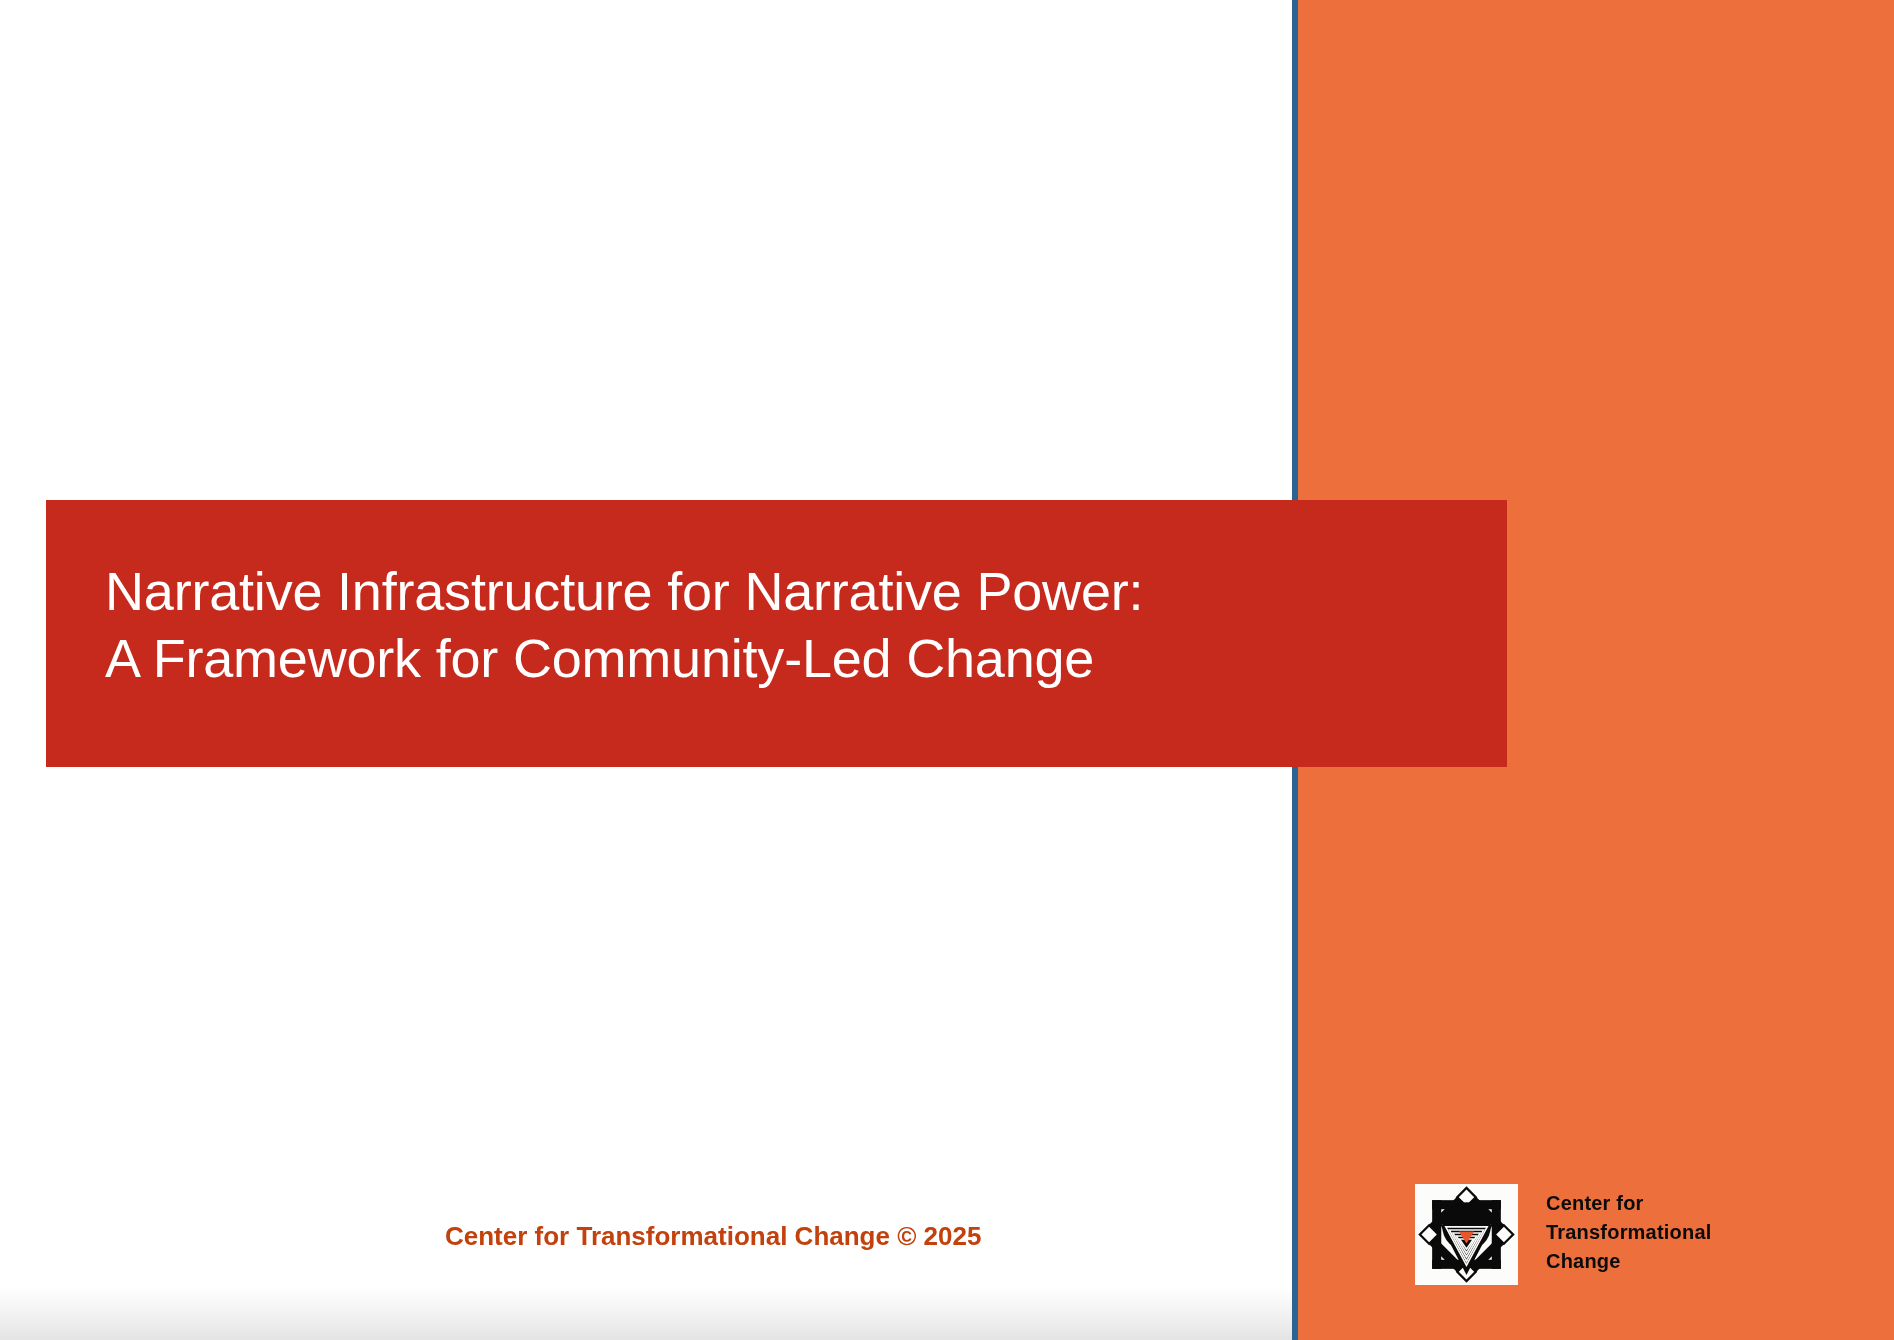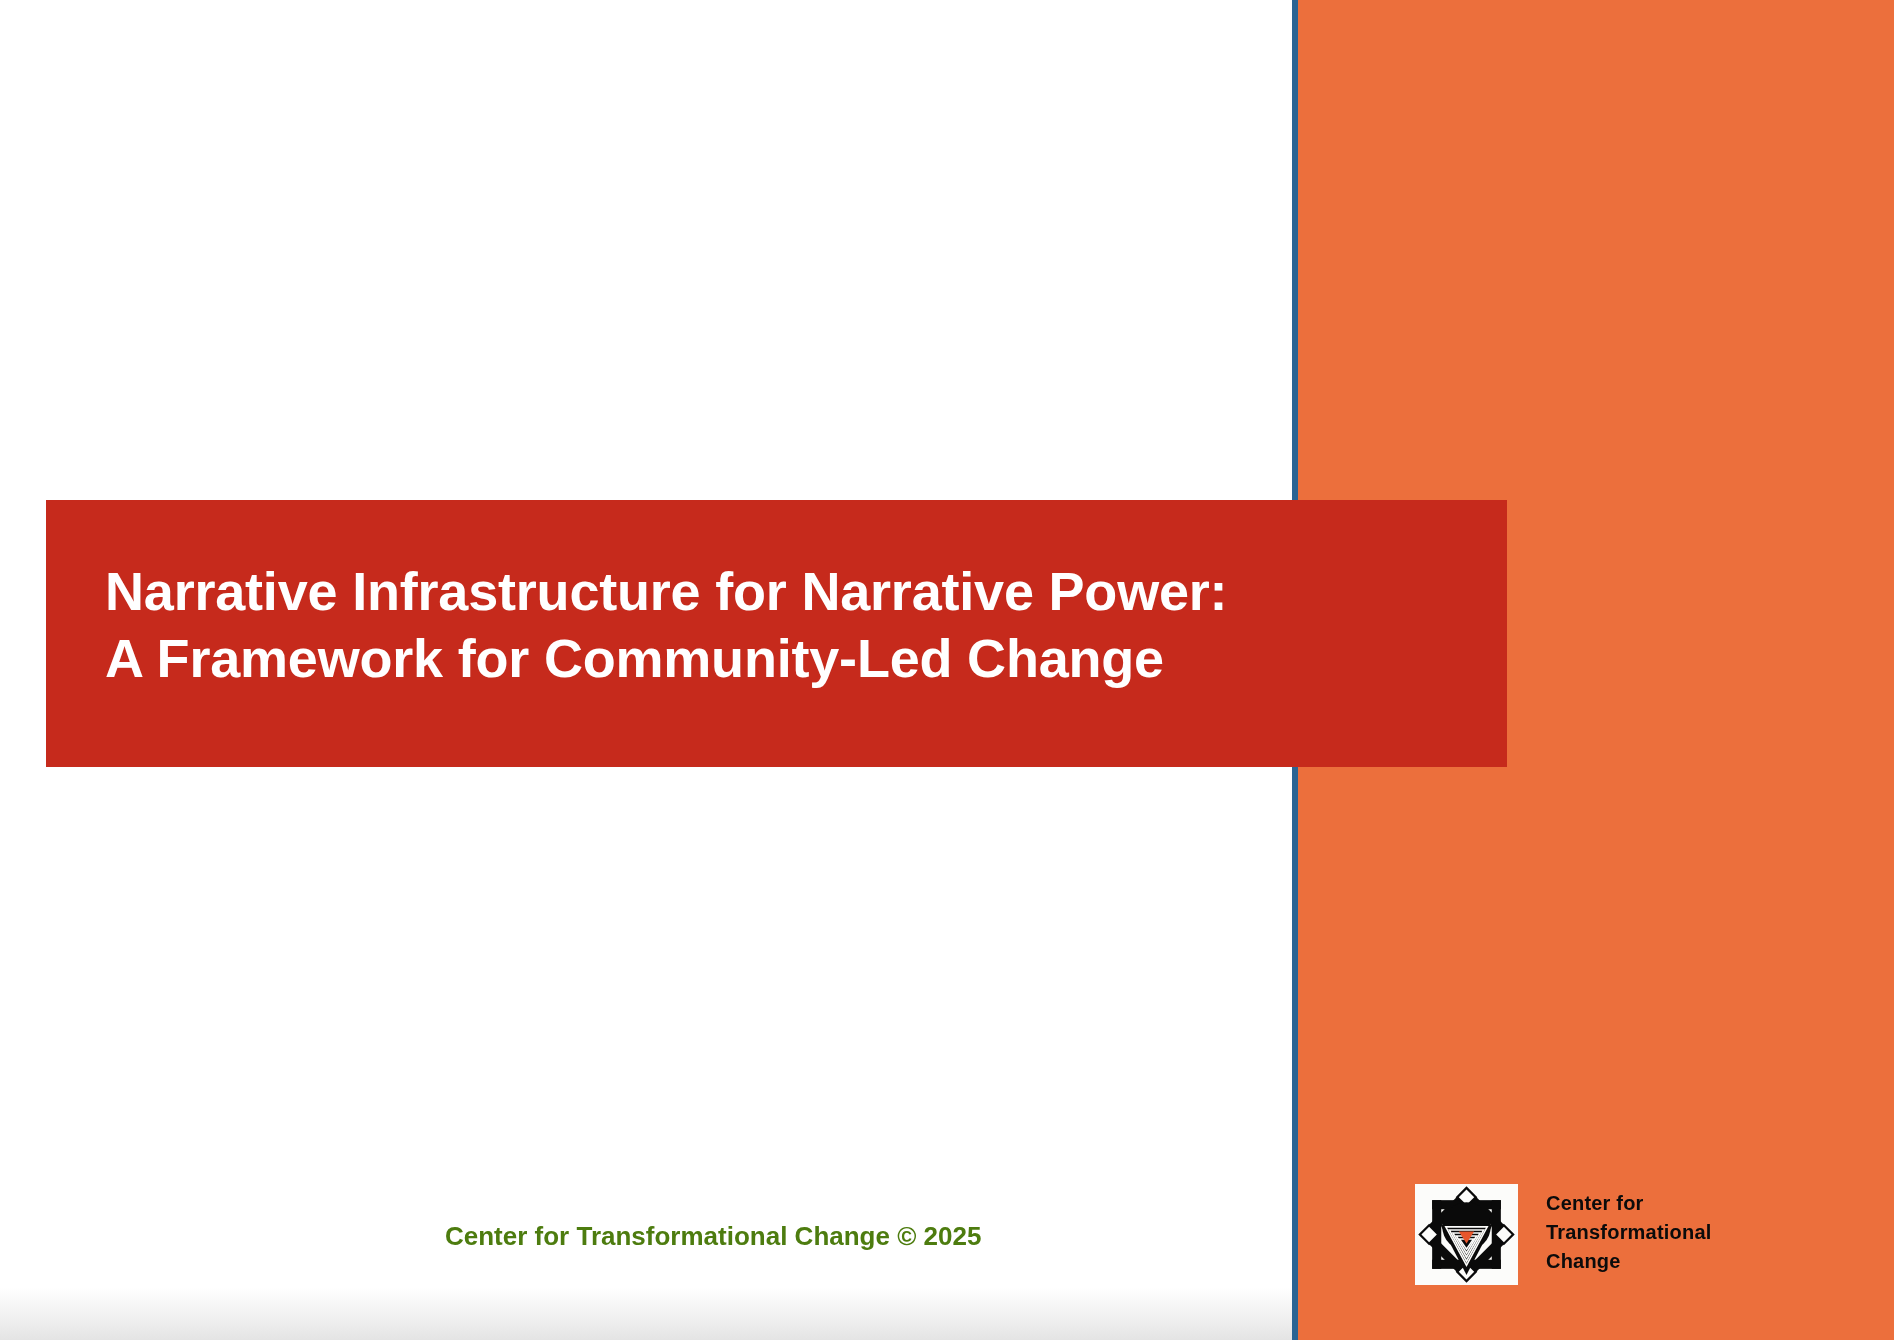--- a/index.html
+++ b/index.html
@@ -46,34 +46,34 @@
     top: 500px;
     width: 1461px;
     height: 267px;
     background: #C62A1C;
     box-sizing: border-box;
     padding: 58px 0 0 59px;
   }
   .title-text {
     color: #ffffff;
     font-family: "Liberation Sans", sans-serif;
-    font-weight: bold;
+    font-weight: normal;
     font-size: 54px;
     line-height: 67px;
     letter-spacing: -0.2px;
     white-space: pre-line;
     margin: 0;
   }
 
   
   .footer-copyright {
     position: absolute;
     left: 445px;
     top: 1219px;
-    color: #4d7c0f;
+    color: #c2410c;
     font-family: "Liberation Sans", sans-serif;
     font-weight: bold;
     font-size: 26px;
     line-height: 34px;
     white-space: nowrap;
   }
 
   
   .logo-lockup {
     position: absolute;

